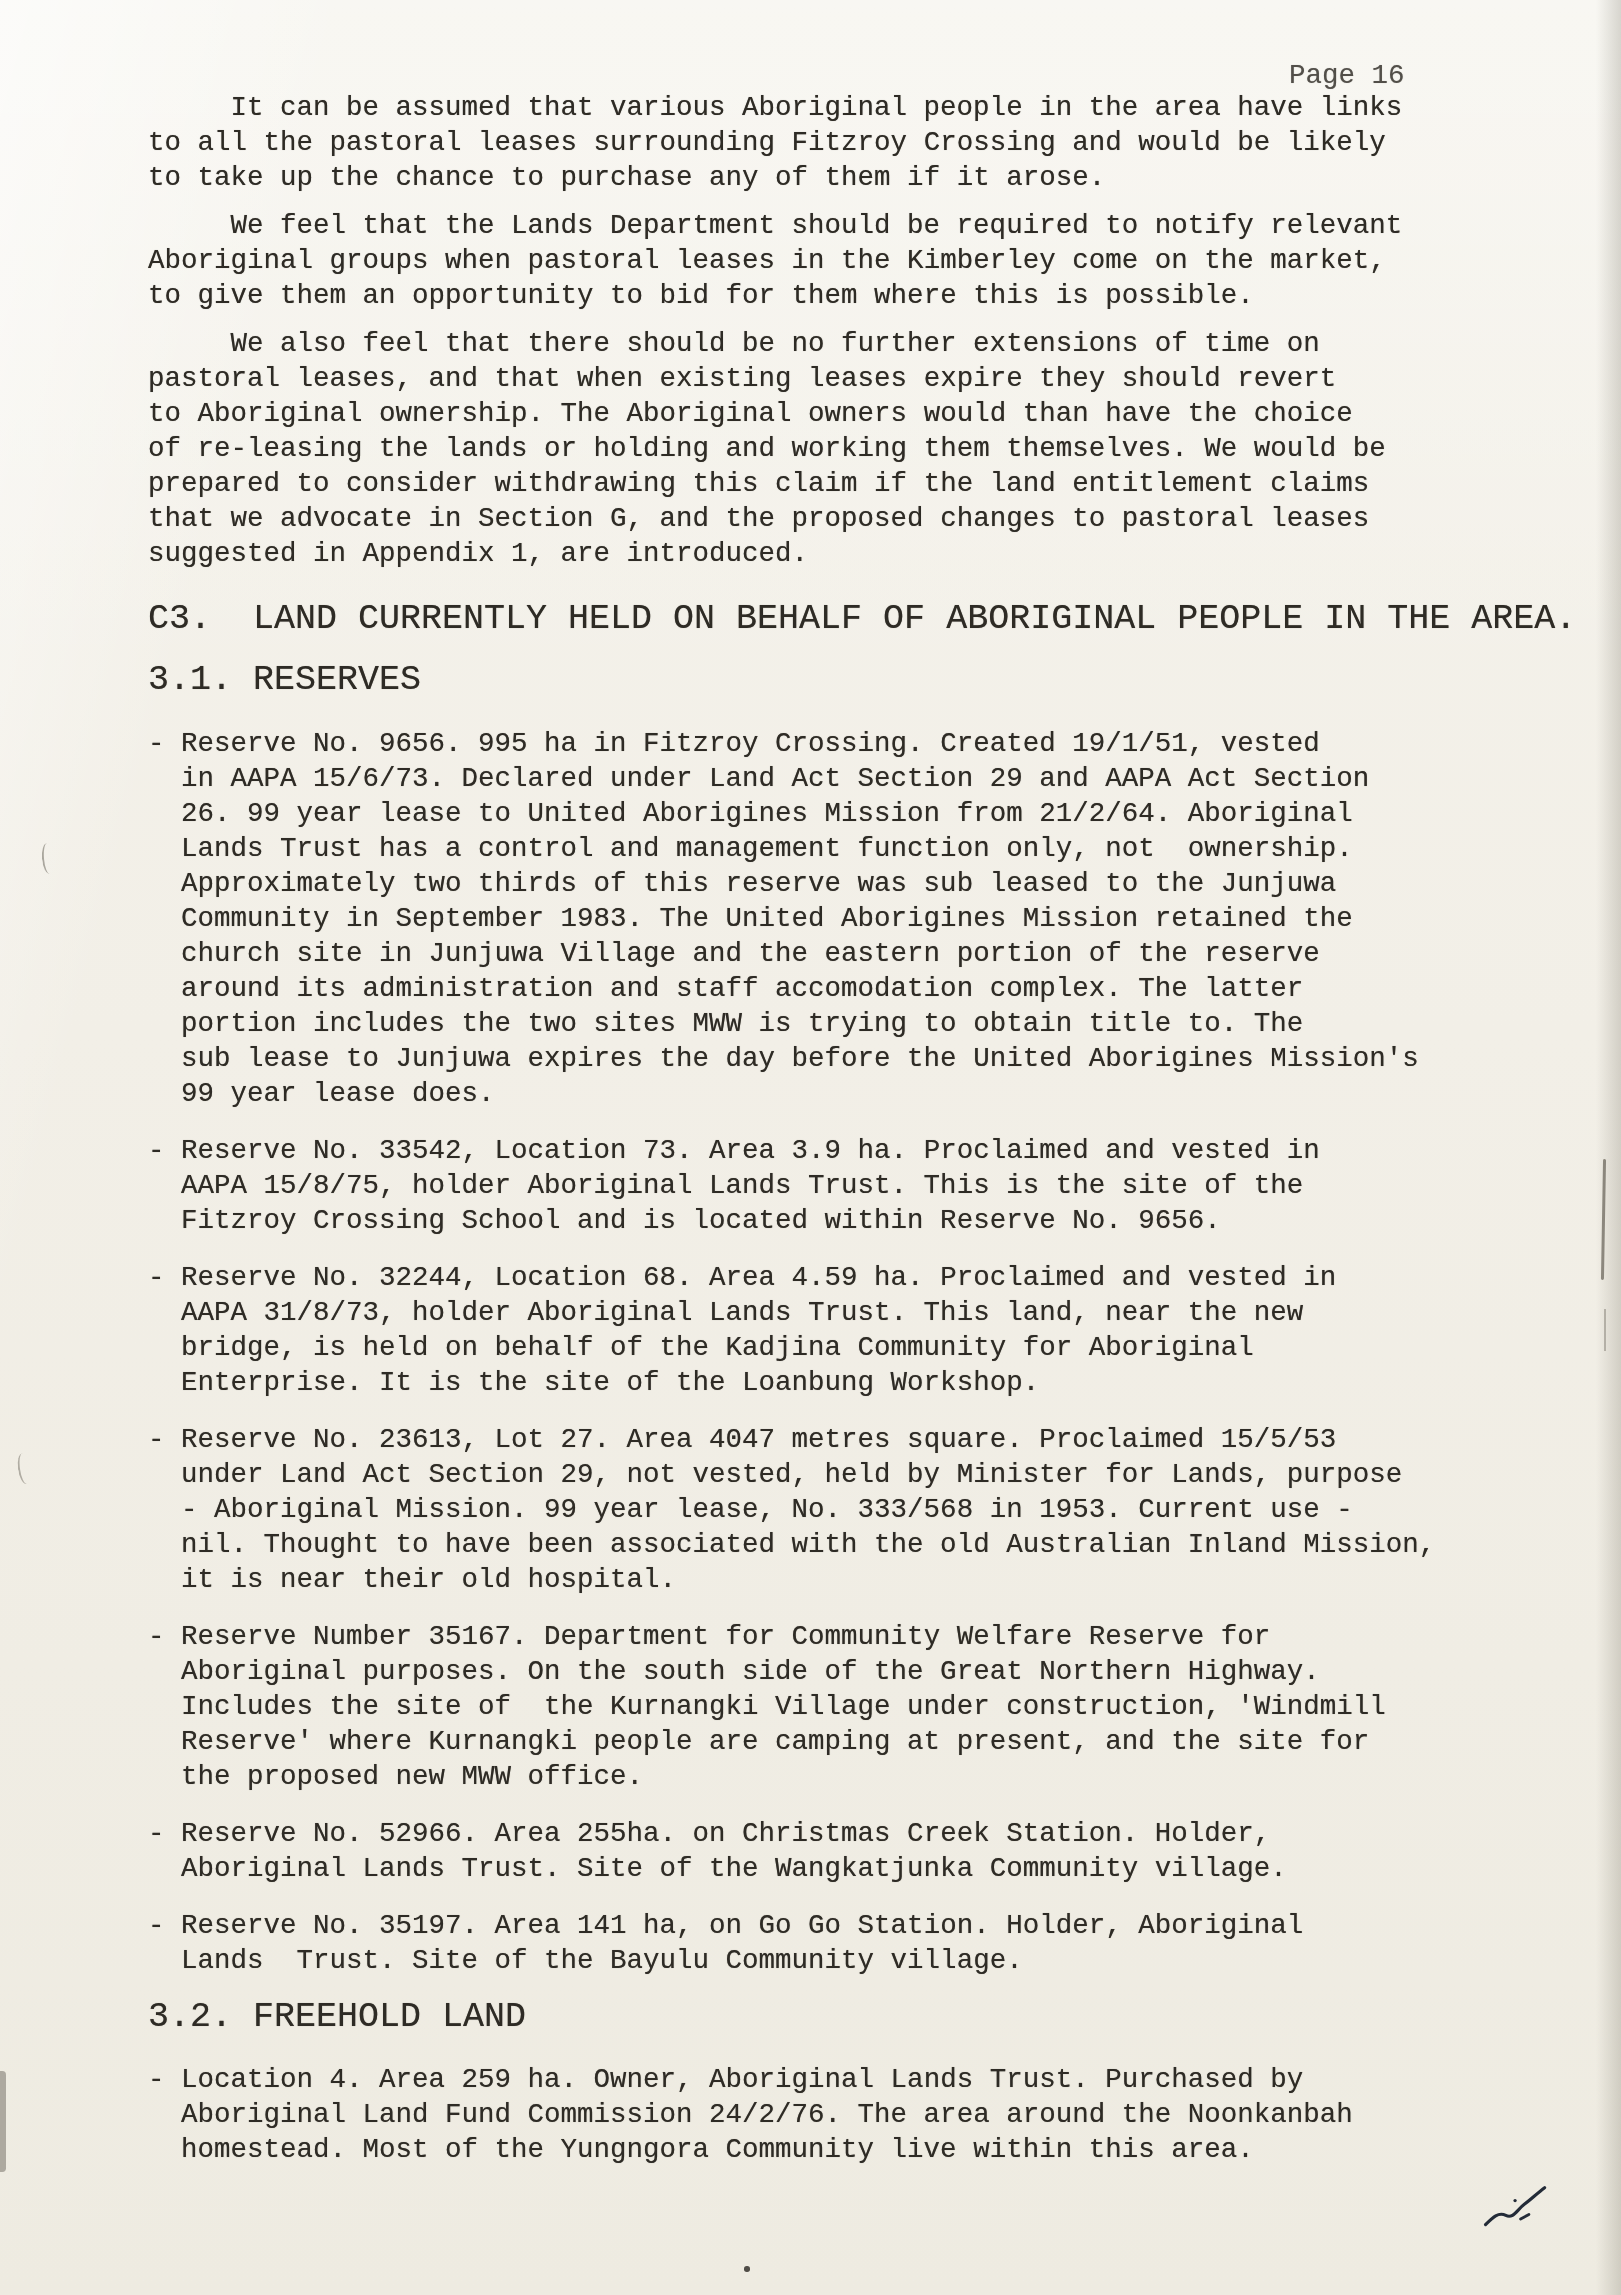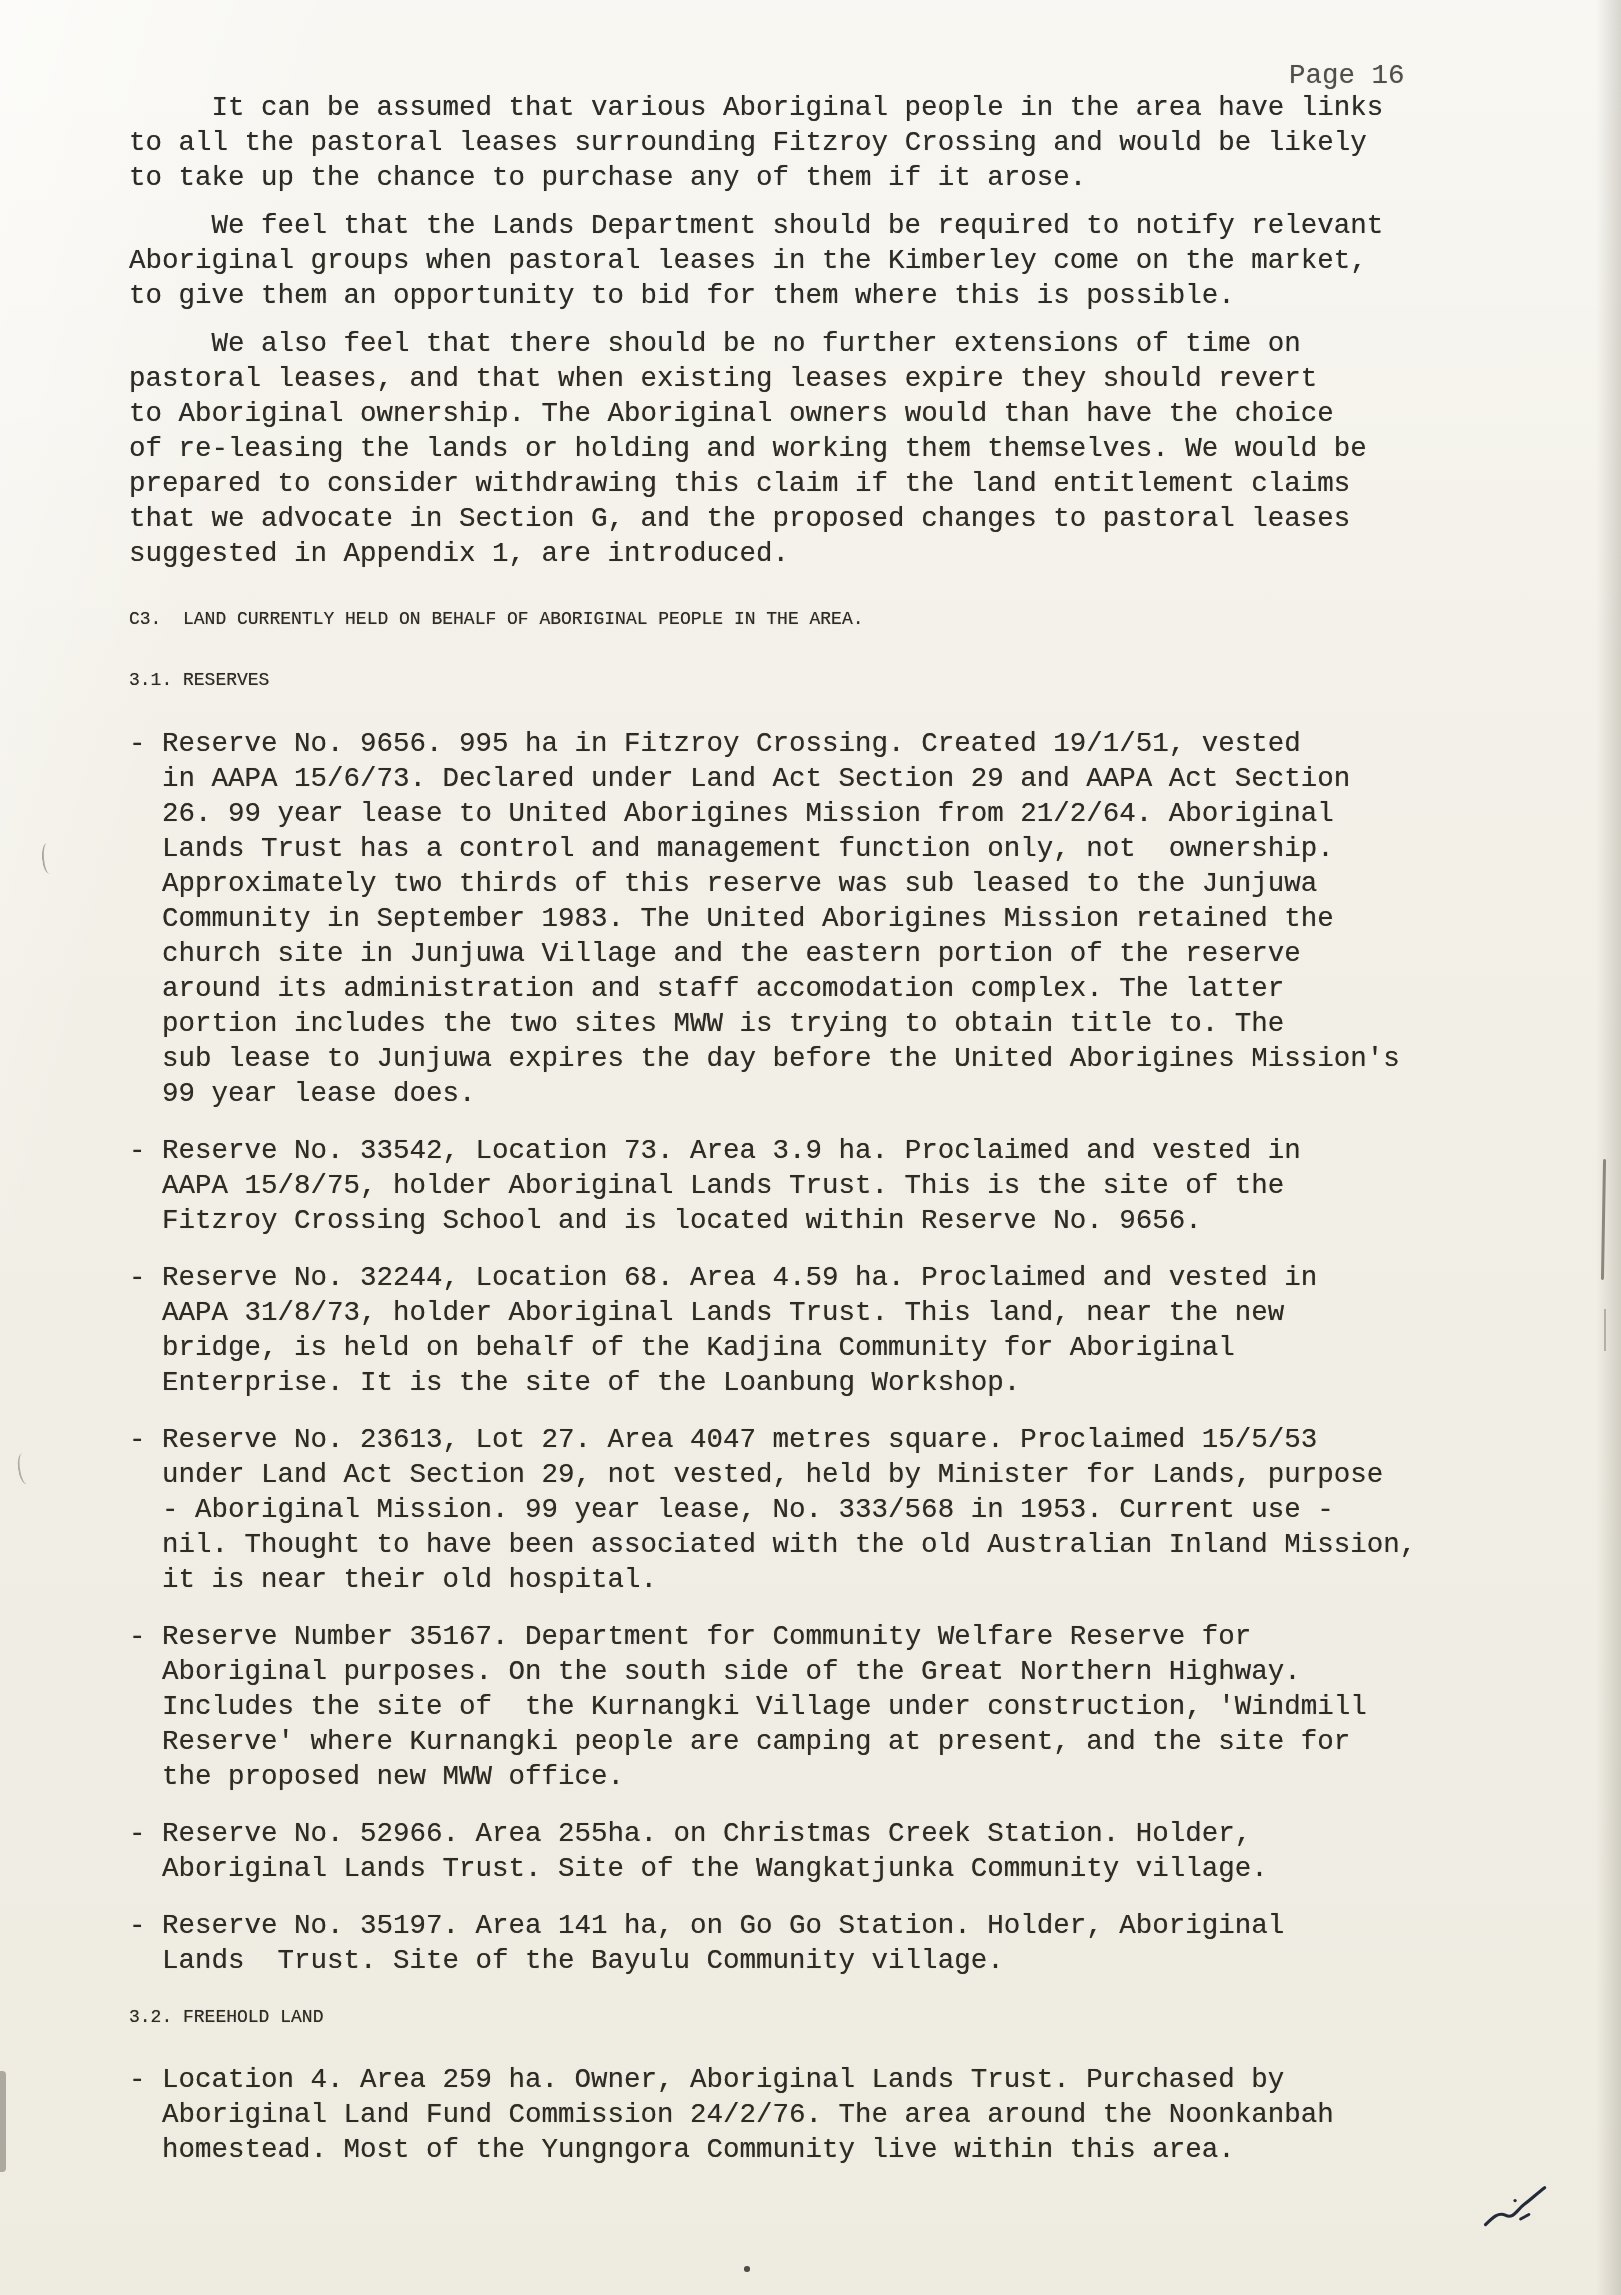--- a/index.html
+++ b/index.html
@@ -28,30 +28,30 @@
     background: linear-gradient(to right, rgba(0,0,0,0), rgba(90,85,70,0.22));
     pointer-events: none;
   }
   .page-number {
     position: absolute; top: 58px; left: 1289px;
     opacity: 0.82;
     white-space: pre;
     text-shadow: 0 0 0.9px rgba(46,43,37,0.45);
   }
   .content {
-    position: absolute; top: 90px; left: 129px;
+    position: absolute; top: 90px; left: 148px;
     width: 1359px;
   }
   .para, .item, .heading {
     white-space: pre;
     text-shadow: 0 0 0.7px rgba(46,43,37,0.6);
   }
   .para { text-indent: 5ch; margin: 0 0 13px 0; }
   .heading {
-    font-weight: normal; font-size: 18px;
+    font-weight: normal; font-size: 35px;
     margin: 31px 0 26px 0;
   }
   .heading.sub { margin: 3.7px 0 27.5px 0; }
   .item { padding-left: 2ch; text-indent: -2ch; margin: 0 0 22px 0; }
 
   
   .artifact { position: absolute; pointer-events: none; }
   .crease-right {
     left: 1602px; top: 1159px;
     width: 2.8px; height: 121px;

